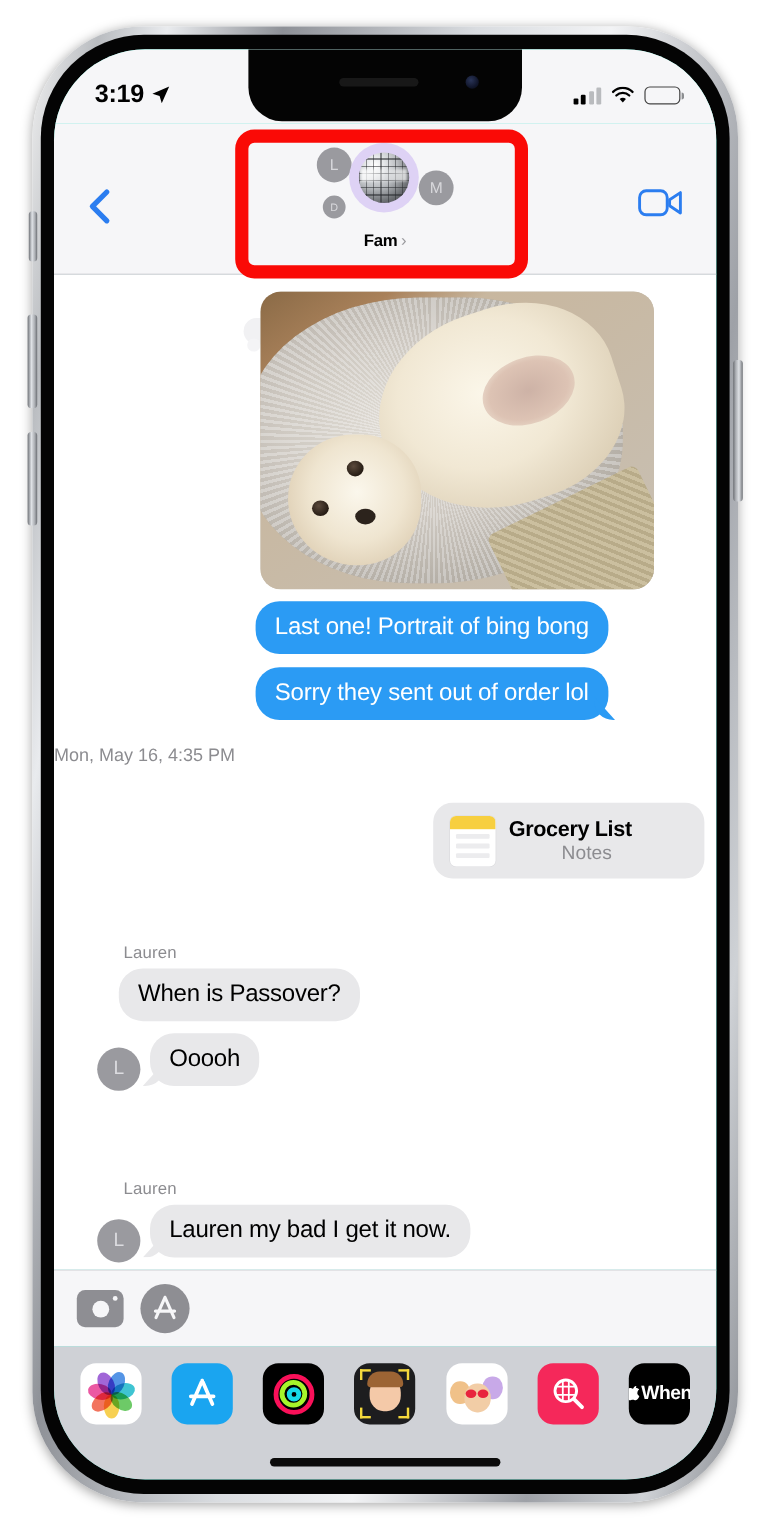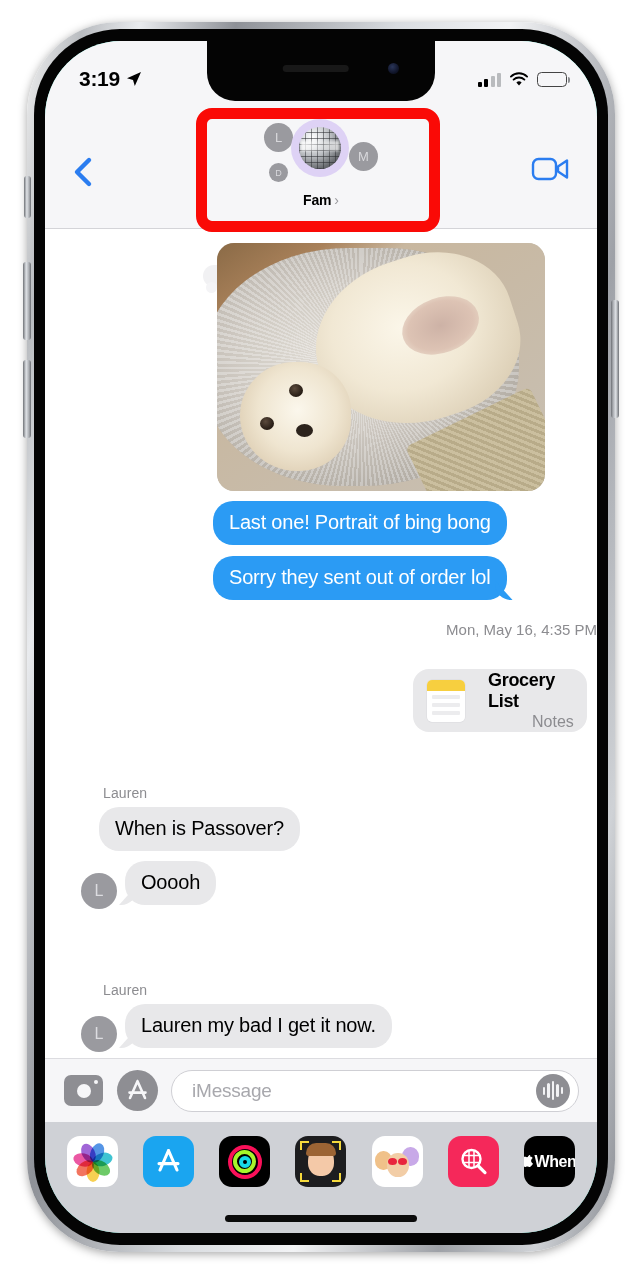--- a/index.html
+++ b/index.html
@@ -261,28 +261,28 @@
     border-bottom-right-radius: 16px;
     clip-path: polygon(100% 0, 100% 100%, 0 100%);
   }
   .bubble.no-tail::after { display: none; }
 
   #msg-last-one { left: 168px; top: 272px; }
   #msg-out-of-order { left: 168px; top: 327px; }
 
   #timestamp-row {
     position: absolute; left: 0; width: 100%; top: 392px;
-    text-align: right; font-size: 15px; color: #8c8c90; font-weight: 500;
+    text-align: left; font-size: 15px; color: #8c8c90; font-weight: 500;
   }
 
   #notes-link {
     position: absolute; right: 10px; top: 440px;
-    width: 174px; height: 63px;
+    width: 226px; height: 63px;
     background: #e8e8ea; border-radius: 16px;
-    display: flex; align-items: center; gap: 23px; padding: 0 14px;
+    display: flex; align-items: center; gap: 11px; padding: 0 14px;
     cursor: pointer;
   }
   #notes-icon {
     width: 38px; height: 42px; border-radius: 5px; background: #fff;
     overflow: hidden; flex: none; box-shadow: 0 0 0 .5px #d9d9dd;
   }
   #notes-icon .top { height: 11px; background: #f7cf3f; }
   #notes-icon .line { height: 4px; margin: 4px 5px 0; background: #ececee; border-radius: 1px; }
   #notes-text .title { font-size: 18px; font-weight: bold; color: #000; letter-spacing: -.3px; }
   #notes-text .sub { font-size: 16px; color: #8c8c90; margin-top: 1px; margin-left: 44px; }
@@ -524,30 +524,20 @@
 
   <div id="input-bar">
     <div class="round-icon-btn" id="camera-button">
       <span id="camera-glyph"></span>
     </div>
     <div class="round-icon-btn" id="appstore-button">
       <svg width="27" height="27" viewBox="0 0 27 27">
         <path d="M13.5 4.2 6 21M13.5 4.2 21 21M5.5 15.6h16" stroke="#f6f6f8" stroke-width="2.6" fill="none" stroke-linecap="round"></path>
       </svg>
     </div>
-    <div id="imessage-field">
-      <span id="imessage-placeholder">iMessage</span>
-      <span id="audio-button">
-        <i></i>
-          <i></i>
-          <i></i>
-          <i></i>
-          <i></i>
-      </span>
-    </div>
   </div>
 
   <div id="app-drawer">
     <div class="app-icon" id="app-photos">
       <span class="flower">
         <span style="background:#f6c62c; transform:translate(-50%,0) rotate(0deg);"></span>
         <span style="background:#f0553a; transform:translate(-50%,0) rotate(51deg);"></span>
         <span style="background:#e7338f; transform:translate(-50%,0) rotate(102deg);"></span>
         <span style="background:#8c44cf; transform:translate(-50%,0) rotate(153deg);"></span>
         <span style="background:#2f7de1; transform:translate(-50%,0) rotate(204deg);"></span>

